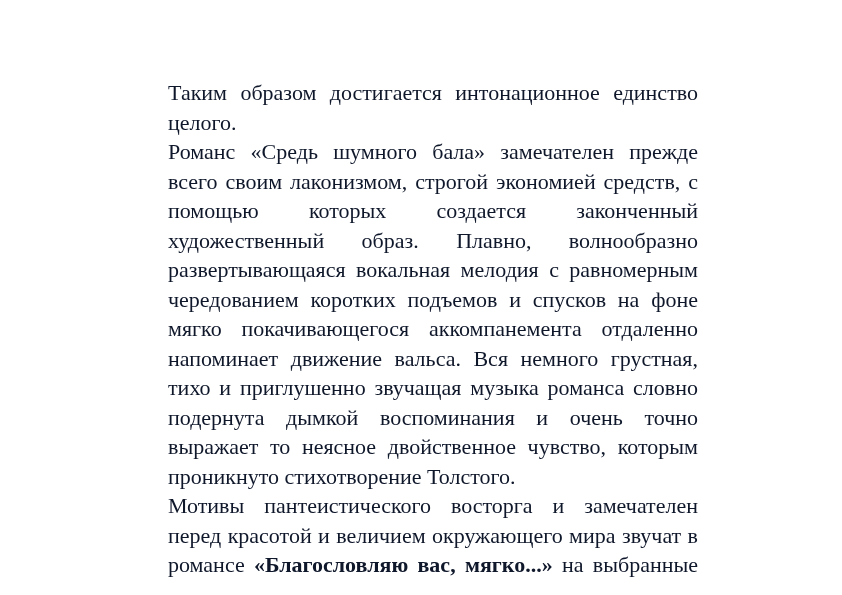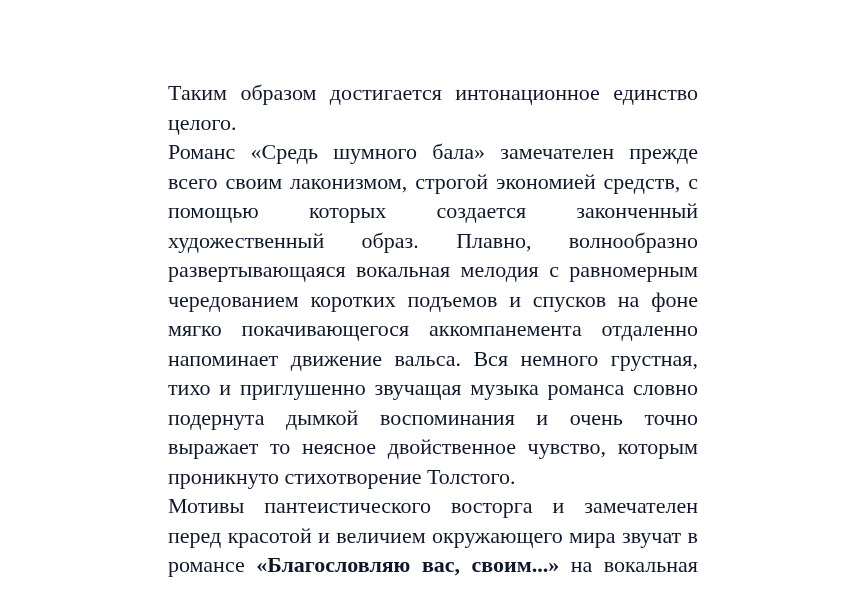--- a/index.html
+++ b/index.html
@@ -49,16 +49,16 @@
 </head>
 <body>
 
 <div class="page">
   <div class="text-column">
 
     <p class="para">Таким образом достигается интонационное единство целого.</p>
 
     <p class="para">Романс «Средь шумного бала» замечателен прежде всего своим лаконизмом, строгой экономией средств, с помощью которых создается законченный художественный образ. Плавно, волнообразно развертывающаяся вокальная мелодия с равномерным чередованием коротких подъемов и спусков на фоне мягко покачивающегося аккомпанемента отдаленно напоминает движение вальса. Вся немного грустная, тихо и приглушенно звучащая музыка романса словно подернута дымкой воспоминания и очень точно выражает то неясное двойственное чувство, которым проникнуто стихотворение Толстого.</p>
 
-    <p class="para force-justify"><span>Мотивы пантеистического восторга и замечателен перед красотой и величием окружающего мира звучат в романсе </span><span class="bold">«Благословляю вас, своим...»</span><span> на вокальная</span></p>
+    <p class="para force-justify"><span>Мотивы пантеистического восторга и замечателен перед красотой и величием окружающего мира звучат в романсе </span><span class="bold">«Благословляю вас, мягко...»</span><span> на выбранные</span></p>
 
   </div>
 </div>
 
 </body></html>

